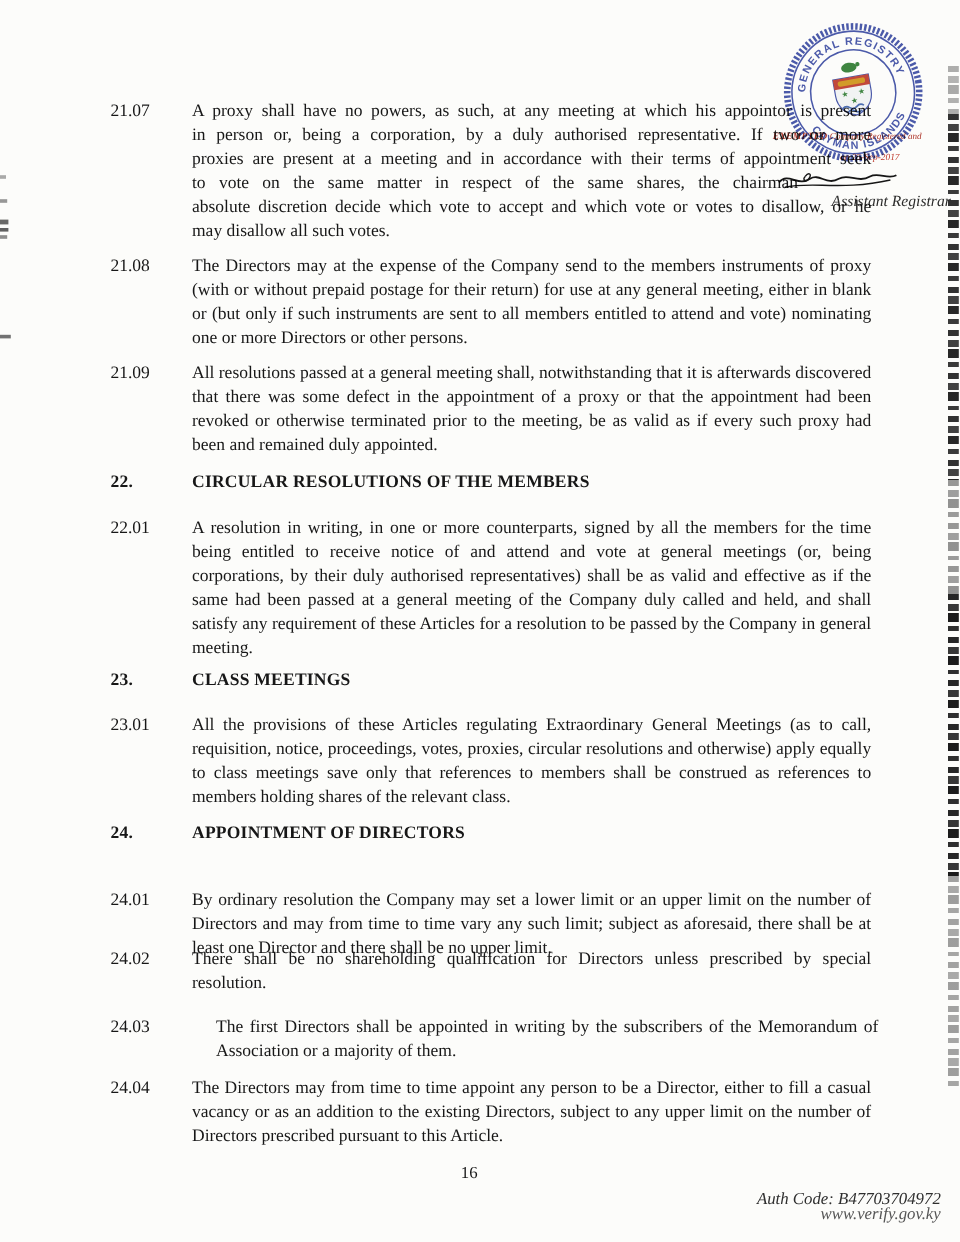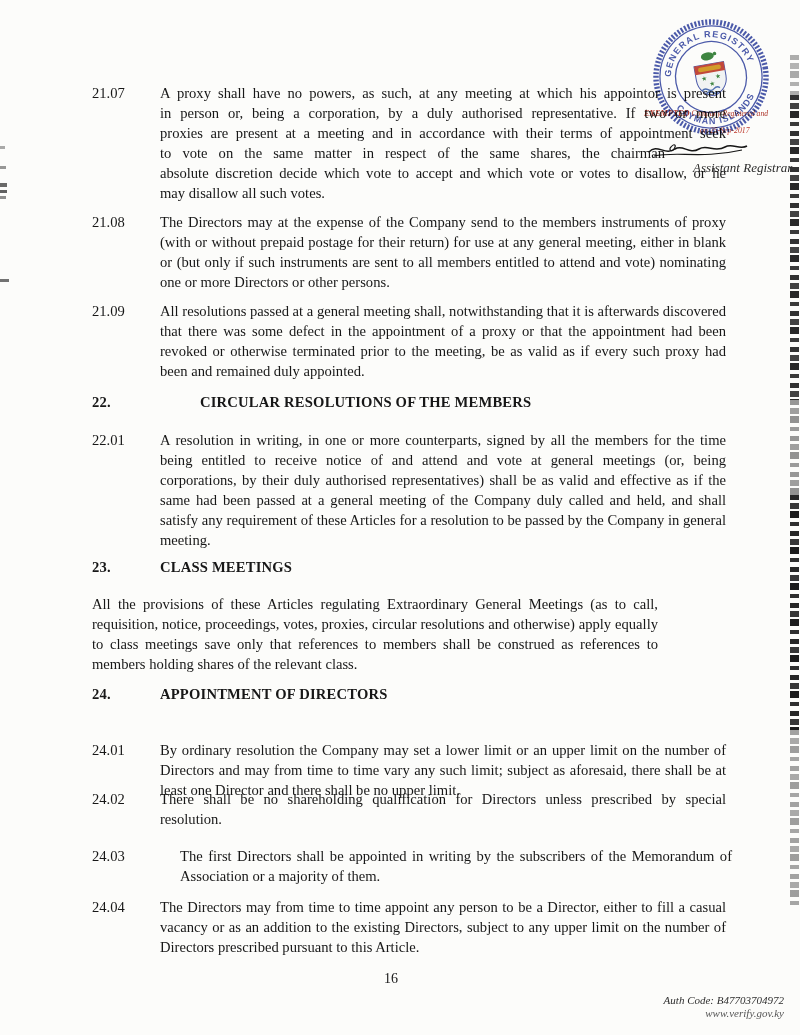--- a/index.html
+++ b/index.html
@@ -23,21 +23,21 @@
   .num{flex:0 0 68px;width:68px;}
   .body{width:566px;text-align:justify;}
   .heading .num,.heading .body{font-weight:bold;letter-spacing:.2px;}
   .heading .body{text-align:left;}
   .lines .line{text-align:justify;text-align-last:justify;width:566px;}
   .lines .line:nth-child(4){width:505px;}
   .lines .line:nth-child(6){text-align-last:left;}
   
   .page-number{position:absolute;left:384px;top:971px;font-size:14px;}
   .footer{position:absolute;right:16px;top:994px;text-align:right;
-    font-style:italic;font-size:11px;line-height:12.5px;color:#2e2e2e;}
+    font-style:italic;font-size:14px;line-height:12.5px;color:#2e2e2e;}
   .footer .site{color:#555;}
   
   .seal{position:absolute;left:646px;top:12px;width:130px;height:130px;
     mix-blend-mode:multiply;opacity:.92;}
   .seal svg{display:block;transform:rotate(-10deg);}
   .seal-stroke{stroke:var(--seal-color);fill:none;}
   .seal-text{fill:var(--seal-color);font-family:"Liberation Sans",sans-serif;
     font-weight:bold;}
   
   .stamp-line1{position:absolute;left:644px;top:109px;width:160px;
@@ -91,33 +91,34 @@
         </div>
       </div>
       <div class="block clause" style="top: 212px;">
         <span class="num">21.08</span>
         <div class="body">The Directors may at the expense of the Company send to the members instruments of proxy (with or without prepaid postage for their return) for use at any general meeting, either in blank or (but only if such instruments are sent to all members entitled to attend and vote) nominating one or more Directors or other persons.</div>
       </div>
       <div class="block clause" style="top: 301px;">
         <span class="num">21.09</span>
         <div class="body">All resolutions passed at a general meeting shall, notwithstanding that it is afterwards discovered that there was some defect in the appointment of a proxy or that the appointment had been revoked or otherwise terminated prior to the meeting, be as valid as if every such proxy had been and remained duly appointed.</div>
       </div>
-      <div class="block heading" style="top: 392px; gap: 40px;">
+      <div class="block heading" style="top: 392px;">
         <span class="num">22.</span>
         <div class="body">CIRCULAR RESOLUTIONS OF THE MEMBERS</div>
       </div>
       <div class="block clause" style="top: 430px;">
         <span class="num">22.01</span>
         <div class="body">A resolution in writing, in one or more counterparts, signed by all the members for the time being entitled to receive notice of and attend and vote at general meetings (or, being corporations, by their duly authorised representatives) shall be as valid and effective as if the same had been passed at a general meeting of the Company duly called and held, and shall satisfy any requirement of these Articles for a resolution to be passed by the Company in general meeting.</div>
       </div>
       <div class="block heading" style="top: 557px;">
         <span class="num">23.</span>
         <div class="body">CLASS MEETINGS</div>
       </div>
       <div class="block clause" style="top: 594px;">
+        <span class="num">23.01</span>
         <div class="body">All the provisions of these Articles regulating Extraordinary General Meetings (as to call, requisition, notice, proceedings, votes, proxies, circular resolutions and otherwise) apply equally to class meetings save only that references to members shall be construed as references to members holding shares of the relevant class.</div>
       </div>
       <div class="block heading" style="top: 684px;">
         <span class="num">24.</span>
         <div class="body">APPOINTMENT OF DIRECTORS</div>
       </div>
       <div class="block clause" style="top: 740px;">
         <span class="num">24.01</span>
         <div class="body">By ordinary resolution the Company may set a lower limit or an upper limit on the number of Directors and may from time to time vary any such limit;  subject as aforesaid, there shall be at least one Director and there shall be no upper limit.</div>
       </div>

